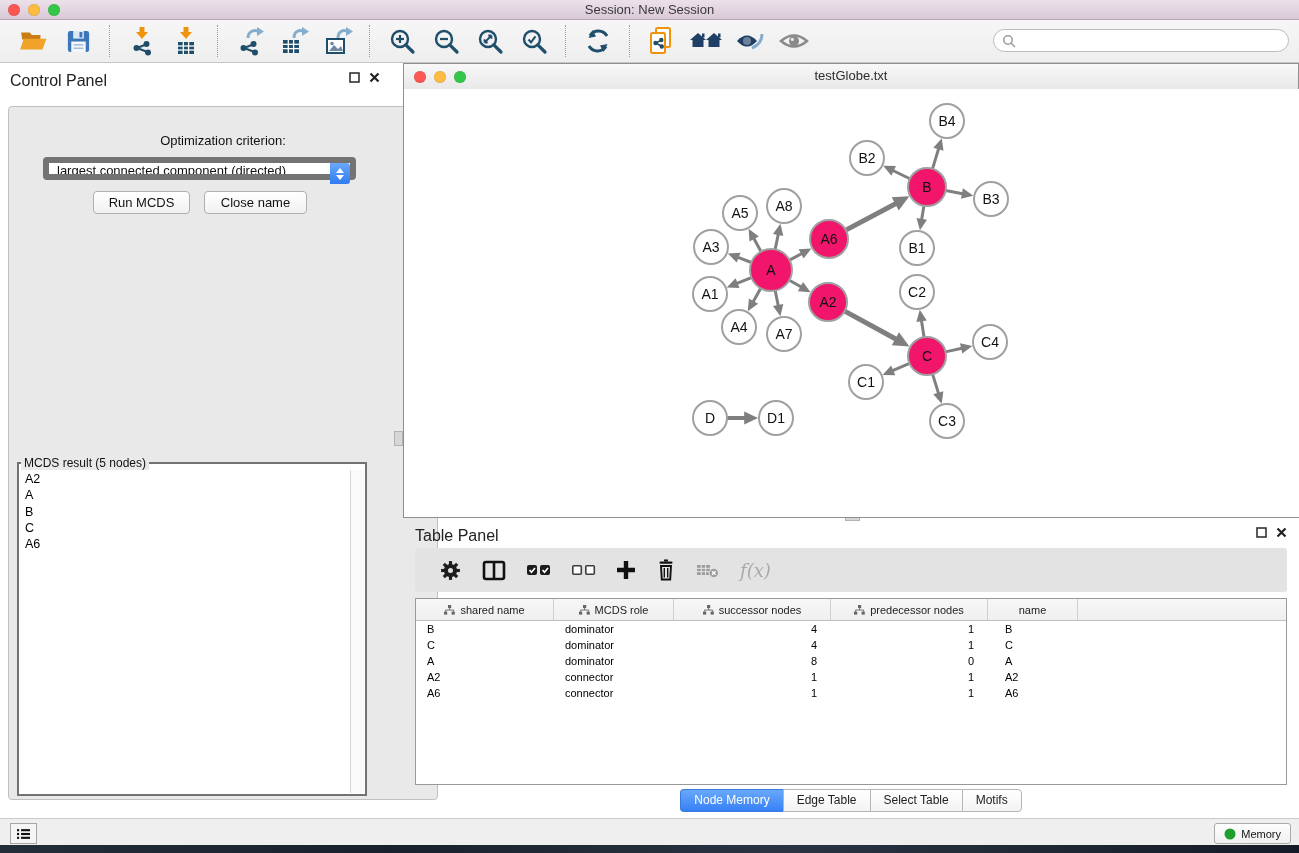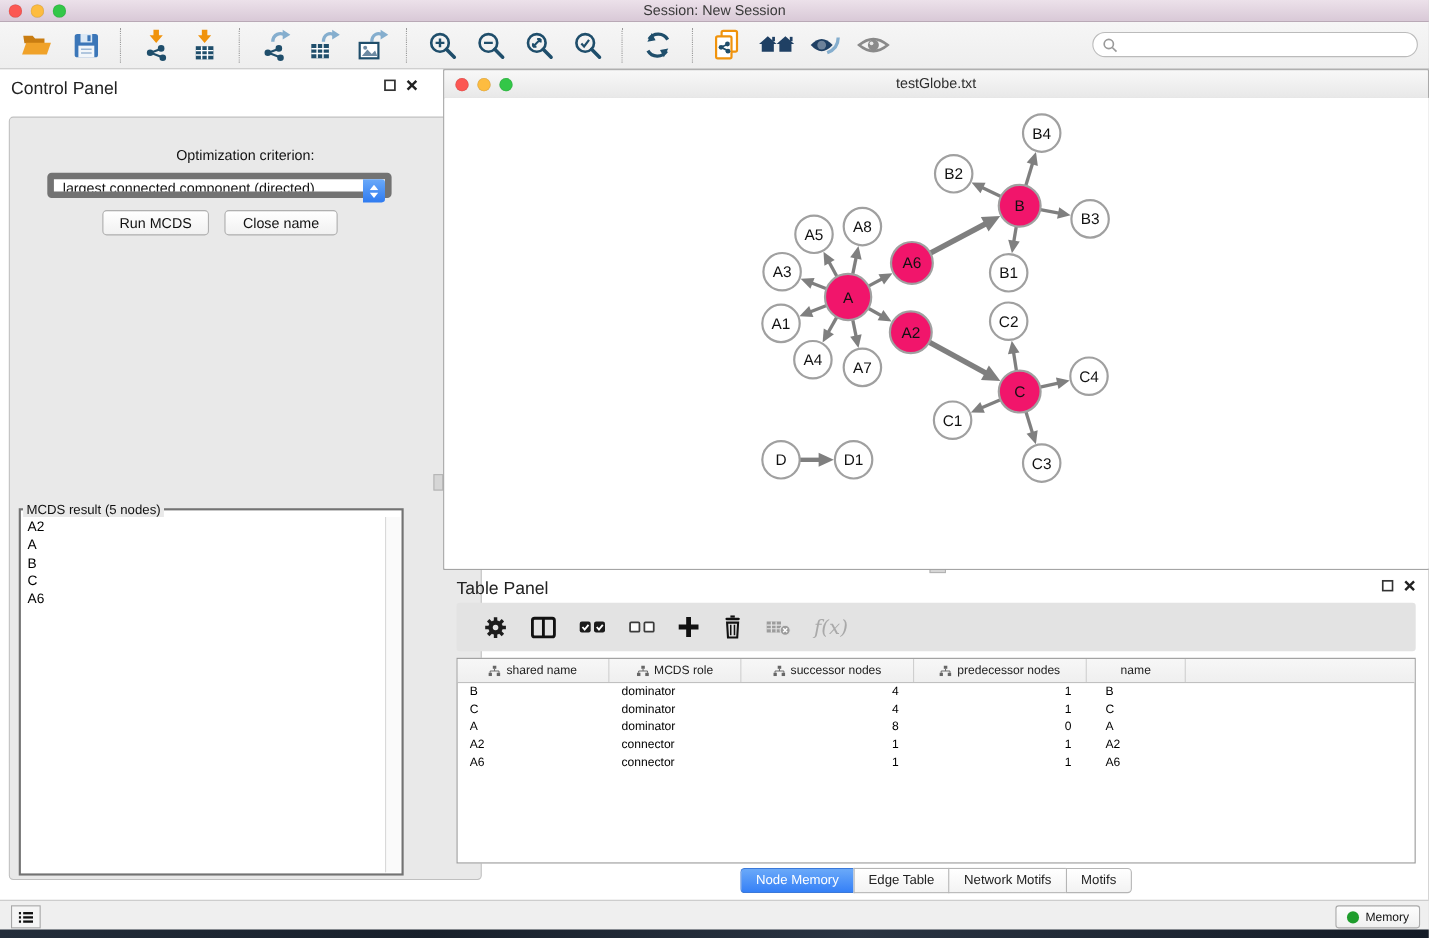--- a/index.html
+++ b/index.html
@@ -633,21 +633,21 @@
             <div class="td namecol">A6</div>
             <div class="td"></div>
           </div>
         </div>
     </div>
 
     <div class="tp-tabs">
       <div class="tabseg">
         <div class="tab sel">Node Memory</div>
         <div class="tab">Edge Table</div>
-        <div class="tab">Network Motifs</div>
+        <div class="tab">Select Table</div>
         <div class="tab">Motifs</div>
       </div>
     </div>
   </div>
 
   <div class="status-bar">
     <button class="list-btn">
       <svg width="16" height="14" viewBox="0 0 16 14">
         <g fill="#111">
           <rect x="0" y="1" width="2.6" height="2.6"></rect>

